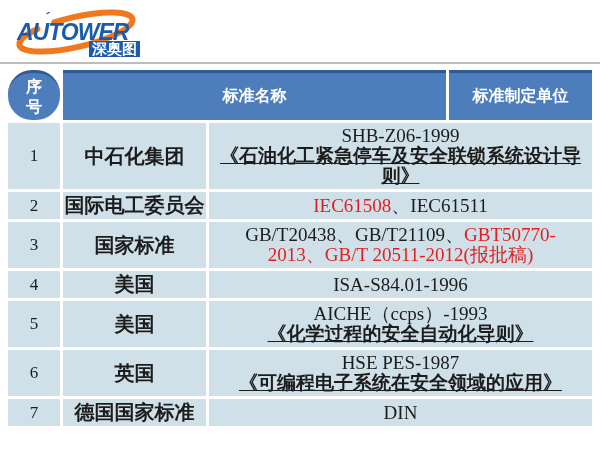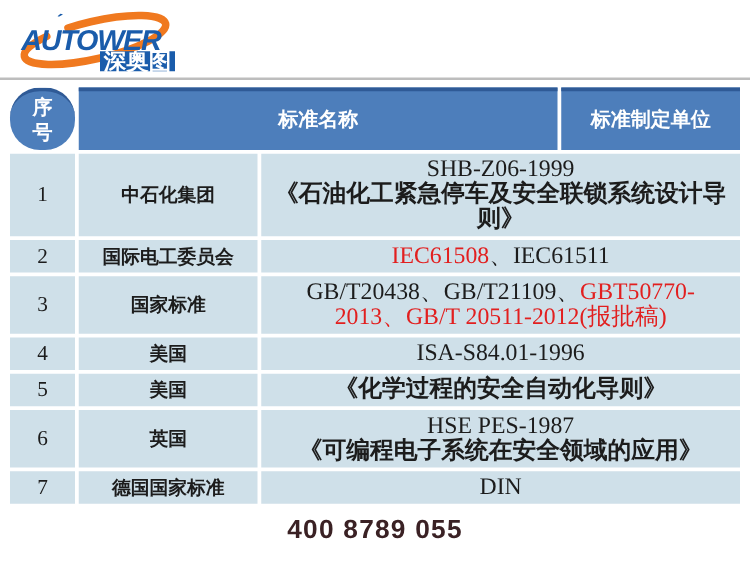--- a/index.html
+++ b/index.html
@@ -17,21 +17,21 @@
     letter-spacing:-1px; color:var(--logo_blue);
   }
   .accent {
     position:absolute; left:31px; top:3px; z-index:3;
     color:var(--logo_blue); font-weight:bold; font-size:15px;
     transform:rotate(8deg);
   }
   .sub {
     position:absolute; right:0; bottom:-1px; z-index:3;
     background:var(--logo_blue); color:#ffffff;
-    font-weight:bold; font-size:18px; line-height:16px; padding:0 3px;
+    font-weight:bold; font-size:15px; line-height:16px; padding:0 3px;
   }
   
   .topline { height:2px; background:var(--divider); margin-top:6px; }
   
   .table { margin:6px 8px 0 8px; }
   .thead, .trow { display:flex; gap:3px; margin-bottom:3px; align-items:stretch; }
   .cell {
     display:flex; align-items:center; justify-content:center;
     text-align:center; box-sizing:border-box; min-height:26px;
   }
@@ -39,26 +39,26 @@
   .c2 { width:143px; }
   .c3 { flex:1; }
   .th {
     background:var(--header_bg); color:var(--header_text);
     font-weight:bold; font-size:16px; height:50px;
     border-top:3px solid var(--header_border);
   }
   .th.c1 { padding:0 15px; word-break:break-all; line-height:1.2;border-radius:24px; }
   .trow .cell { background:var(--row_bg); color:var(--text_dark); }
   .no  { font-family:"Liberation Serif", serif; font-size:17px; }
-  .org { font-weight:bold; font-size:15px;font-family:Liberation Mono, monospace; }
+  .org { font-weight:bold; font-size:20px;font-family:Liberation Mono, monospace; }
   .name {
     font-family:"Liberation Serif", serif; font-size:19px; line-height:20px;
     flex-direction:column; padding:3px 8px;
   }
-  .name .bold { font-weight:bold; font-family:"Liberation Sans", sans-serif; }
+  .name .bold { font-weight:bold; font-family:"Liberation Sans", sans-serif;text-decoration:underline; }
   .name .red  { color:var(--red); }
   
   .phone {
     text-align:center; margin-top:9px;
     font-size:21px; font-weight:bold; letter-spacing:1px;
     color:var(--phone);
   }
 </style>
 </head>
 <body>
@@ -109,20 +109,21 @@
           <div class="cell c1 no">4</div>
           <div class="cell c2 org">美国</div>
           <div class="cell c3 name">
             <div><span>ISA-S84.01-1996</span></div>
           </div>
         </div>
         <div class="trow">
           <div class="cell c1 no">5</div>
           <div class="cell c2 org">美国</div>
           <div class="cell c3 name">
+            <div><span>AICHE（ccps）-1993</span></div>
             <div><span class="bold">《化学过程的安全自动化导则》</span></div>
           </div>
         </div>
         <div class="trow">
           <div class="cell c1 no">6</div>
           <div class="cell c2 org">英国</div>
           <div class="cell c3 name">
             <div><span>HSE PES-1987</span></div>
             <div><span class="bold">《可编程电子系统在安全领域的应用》</span></div>
           </div>
@@ -130,15 +131,14 @@
         <div class="trow">
           <div class="cell c1 no">7</div>
           <div class="cell c2 org">德国国家标准</div>
           <div class="cell c3 name">
             <div><span>DIN</span></div>
           </div>
         </div>
       </div>
   </div>
 
-  <div class="phone">400 8789 055</div>
 
 </div>
 
 </body></html>

